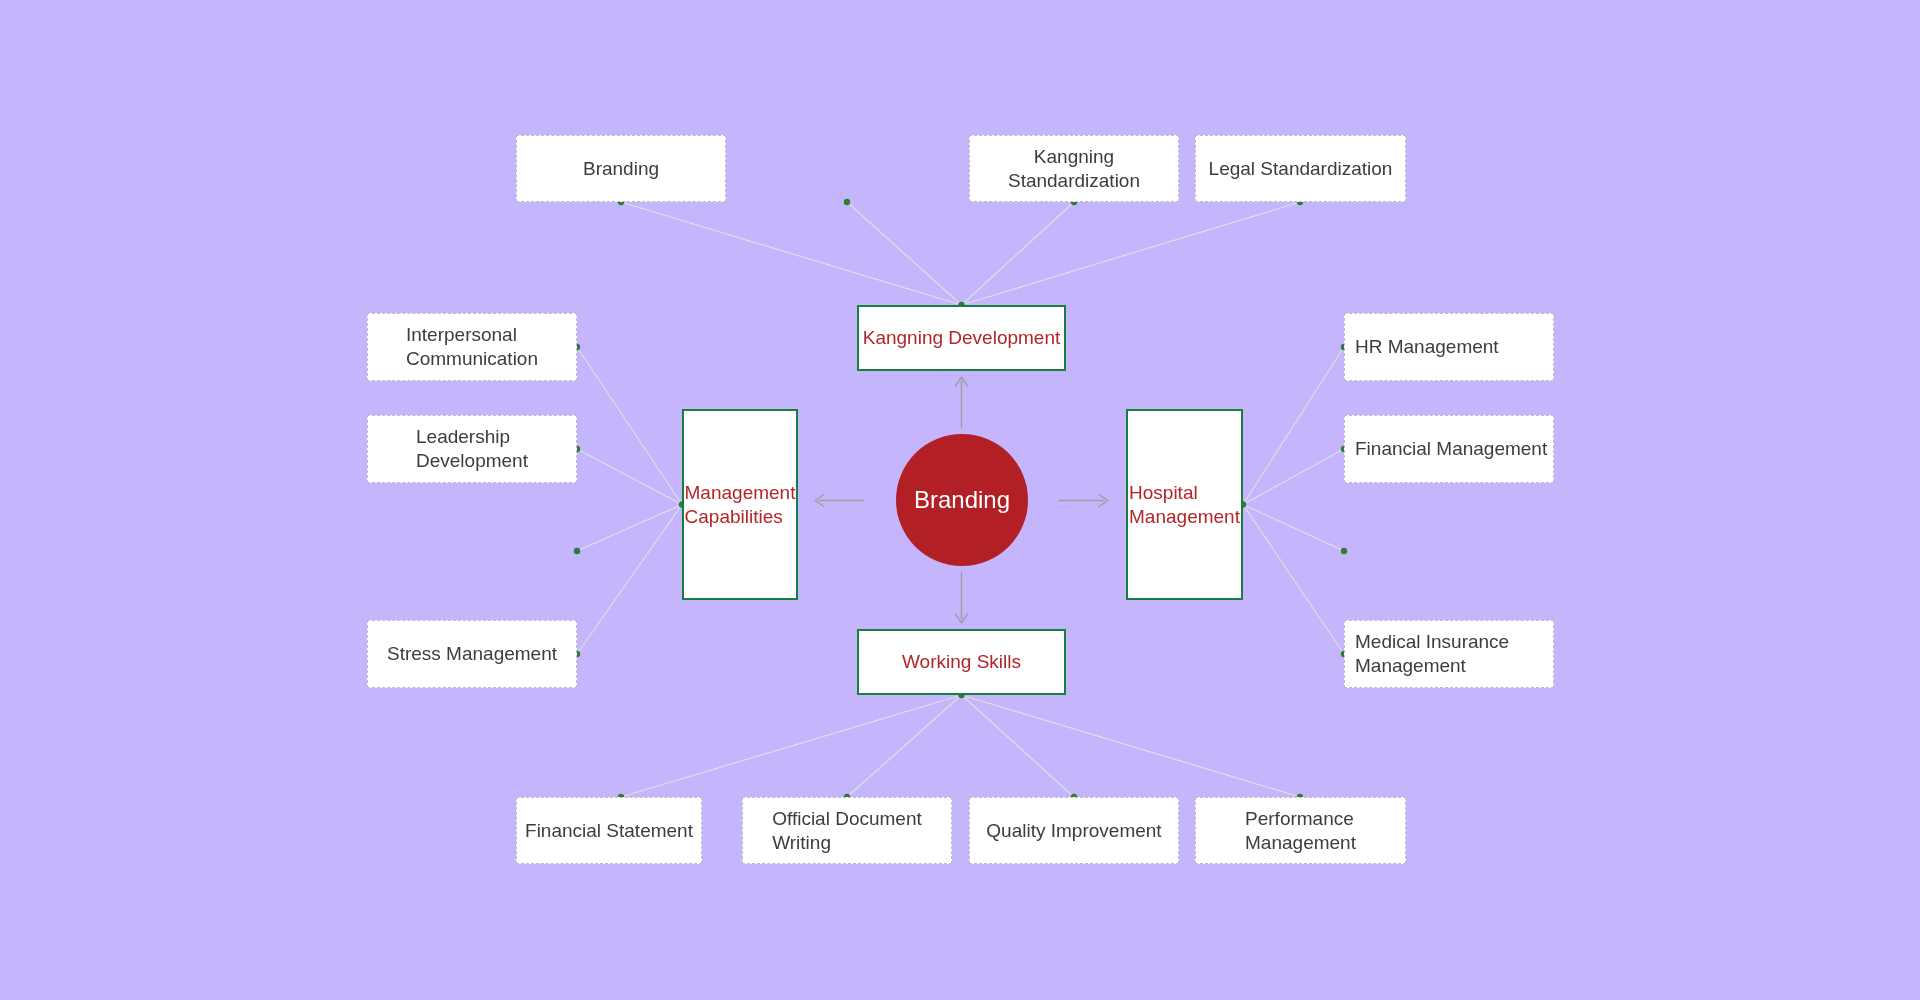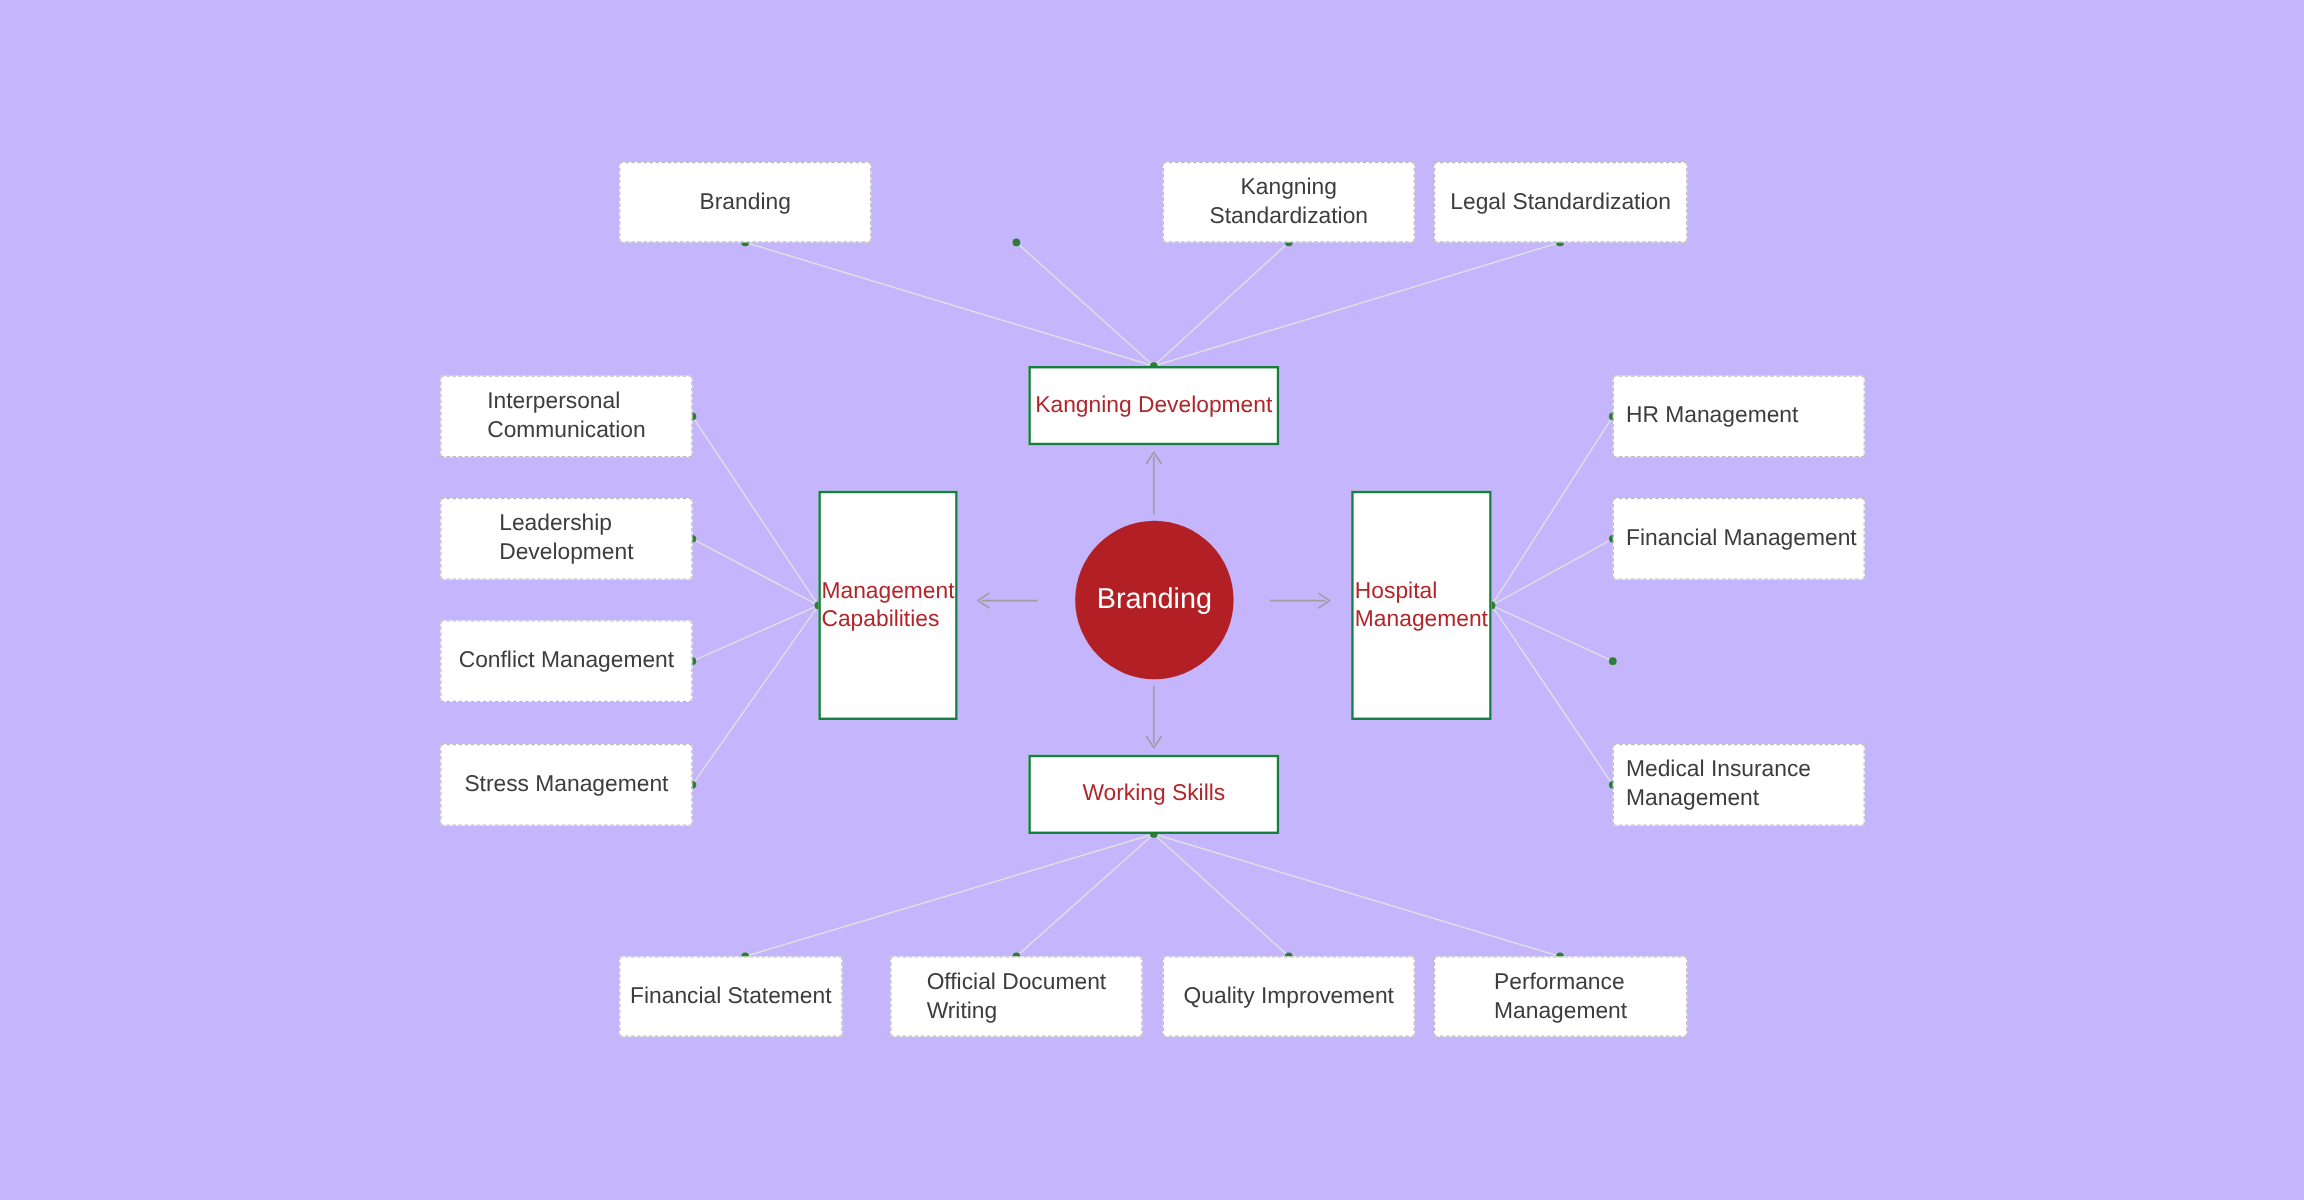--- a/index.html
+++ b/index.html
@@ -147,21 +147,20 @@
   </svg>
 
   <div class="nbox" style="left:516px; top:135px; width:210px; height:67px">Branding</div>
   <div class="nbox" style="left:969px; top:135px; width:210px; height:67px">Kangning Standardization</div>
   <div class="nbox" style="left:1195px; top:135px; width:211px; height:67px">Legal Standardization</div>
 
   <div class="nbox block-left" style="left:367px; top:313px; width:210px; height:68px">Interpersonal
 Communication</div>
   <div class="nbox block-left" style="left:367px; top:415px; width:210px; height:68px">Leadership
 Development</div>
-  <div class="nbox" style="left:367px; top:517px; width:210px; height:68px">Conflict Management</div>
   <div class="nbox" style="left:367px; top:620px; width:210px; height:68px">Stress Management</div>
 
   <div class="nbox pad-left" style="left:1344px; top:313px; width:210px; height:68px">HR Management</div>
   <div class="nbox pad-left" style="left:1344px; top:415px; width:210px; height:68px">Financial Management</div>
   <div class="nbox pad-left" style="left:1344px; top:620px; width:210px; height:68px">Medical Insurance
 Management</div>
 
   <div class="nbox" style="left:516px; top:797px; width:186px; height:67px">Financial Statement</div>
   <div class="nbox block-left" style="left:742px; top:797px; width:210px; height:67px">Official Document
 Writing</div>

